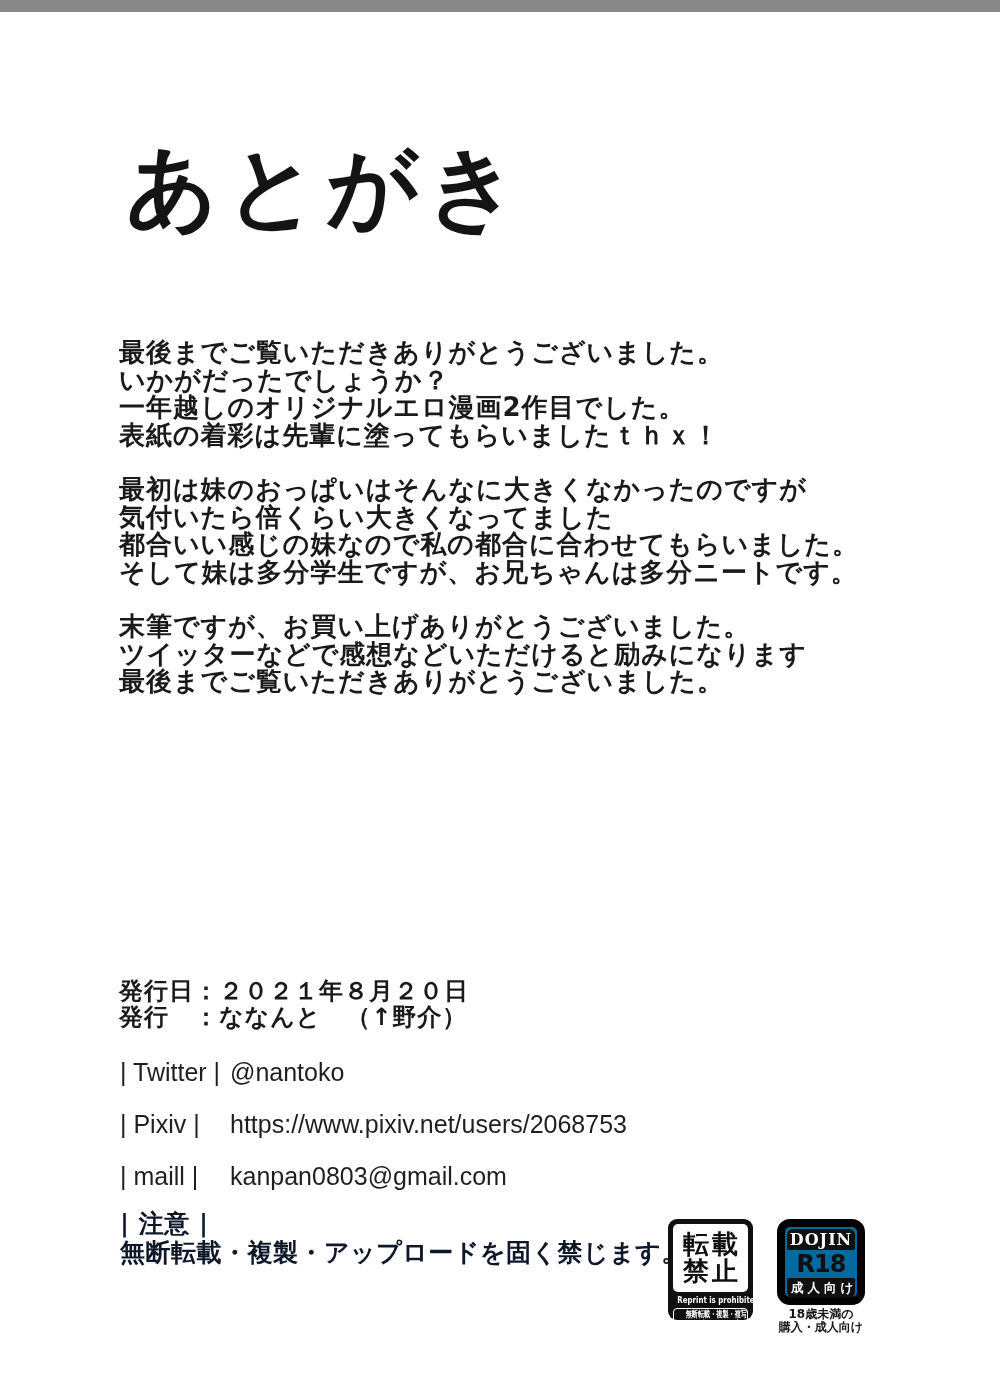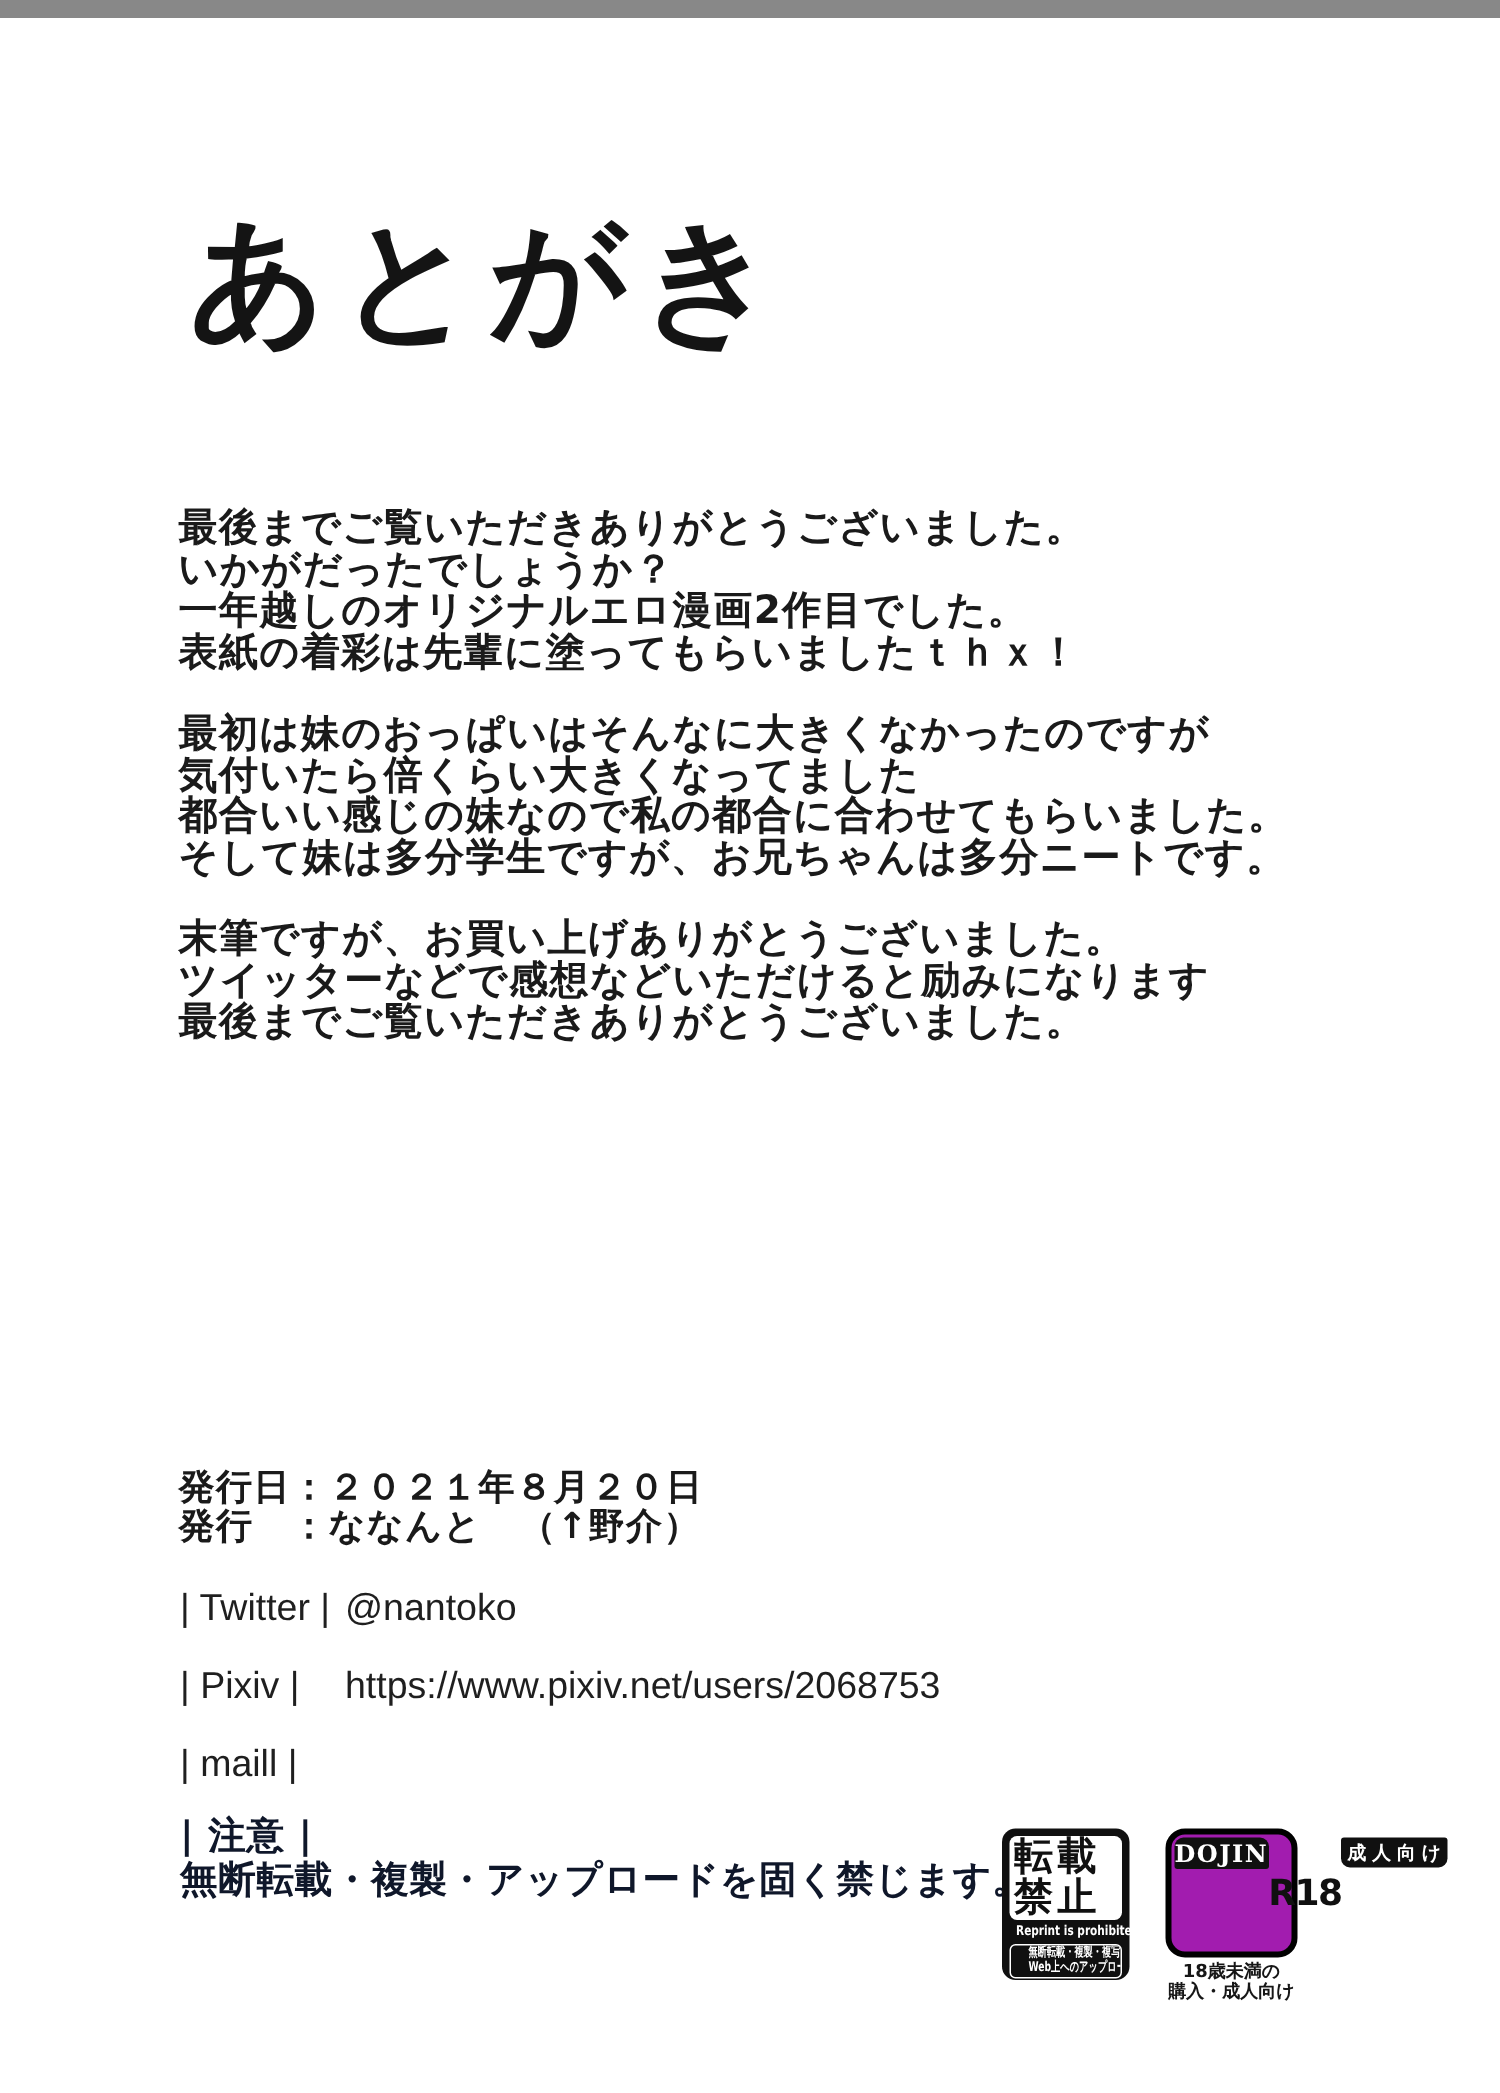--- a/index.html
+++ b/index.html
@@ -100,26 +100,26 @@
     left: 668px;
     top: 1207px;
     width: 85px;
     height: 101px;
     background: #101010;
     border-radius: 9px;
     box-sizing: border-box;
   }
   .reprint-kanji-box {
     margin: 5px 5px 3px 5px;
-    height: 56px;
+    height: 68px;
     background: #ffffff;
     border-radius: 5px;
     display: flex;
     flex-direction: column;
-    align-items: flex-start;
+    align-items: center;
     justify-content: center;
   }
   .reprint-kanji-row {
     font-size: 26px;
     line-height: 27px;
     font-weight: 900;
     letter-spacing: 3px;
     padding-left: 3px;
     color: #101010;
     white-space: nowrap;
@@ -153,27 +153,27 @@
     transform-origin: 50% 50%;
   }
 
   
   .badge-dojin {
     position: absolute;
     left: 777px;
     top: 1207px;
     width: 88px;
     height: 86px;
-    border: 4px solid #000000;
+    border: 8px solid #000000;
     border-radius: 13px;
-    background: #a21caf;
+    background: #0369a1;
     box-sizing: border-box;
     padding: 2px;
     display: flex;
-    flex-direction: row;
+    flex-direction: column;
   }
   .dojin-top {
     height: 21px;
     background: #101010;
     border-radius: 6px 6px 2px 2px;
     color: #ffffff;
     font-family: "DejaVu Serif", serif;
     font-weight: 700;
     font-size: 16px;
     line-height: 21px;
@@ -251,20 +251,21 @@
     <div class="contact-row">
       <span class="contact-label">| Twitter |</span>
       <span class="contact-value">@nantoko</span>
     </div>
     <div class="contact-row">
       <span class="contact-label">| Pixiv |</span>
       <span class="contact-value">https://www.pixiv.net/users/2068753</span>
     </div>
     <div class="contact-row">
       <span class="contact-label">| maill |</span>
+      <span class="contact-value">kanpan0803@gmail.com</span>
     </div>
   </div>
 
   <div class="notice">
     <div>| 注意 |</div>
     <div>無断転載・複製・アップロードを固く禁じます。</div>
   </div>
 
   <div class="badge-reprint">
     <div class="reprint-kanji-box">

